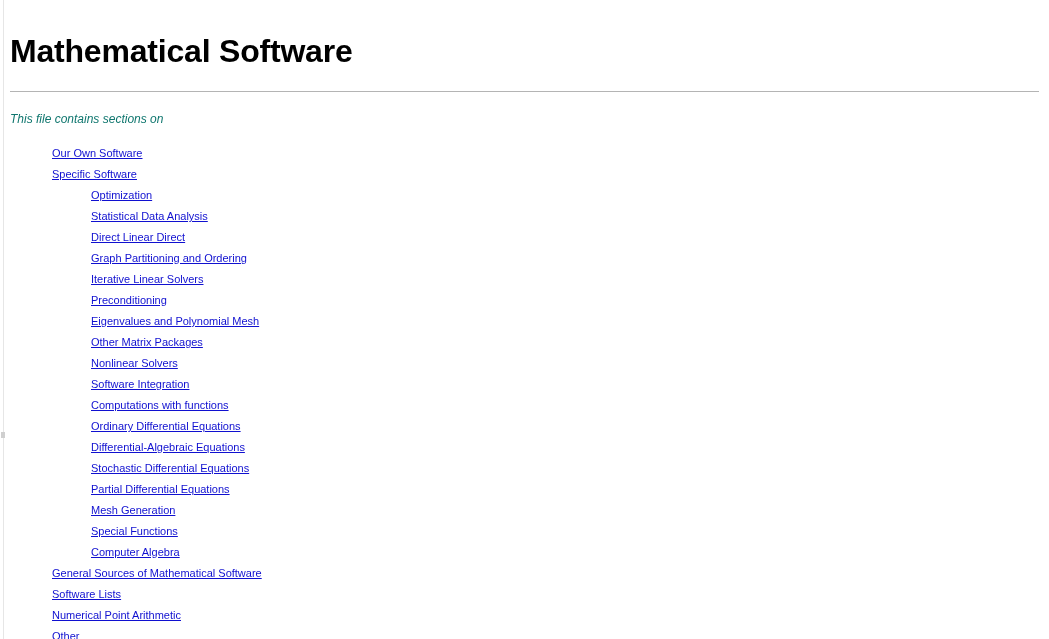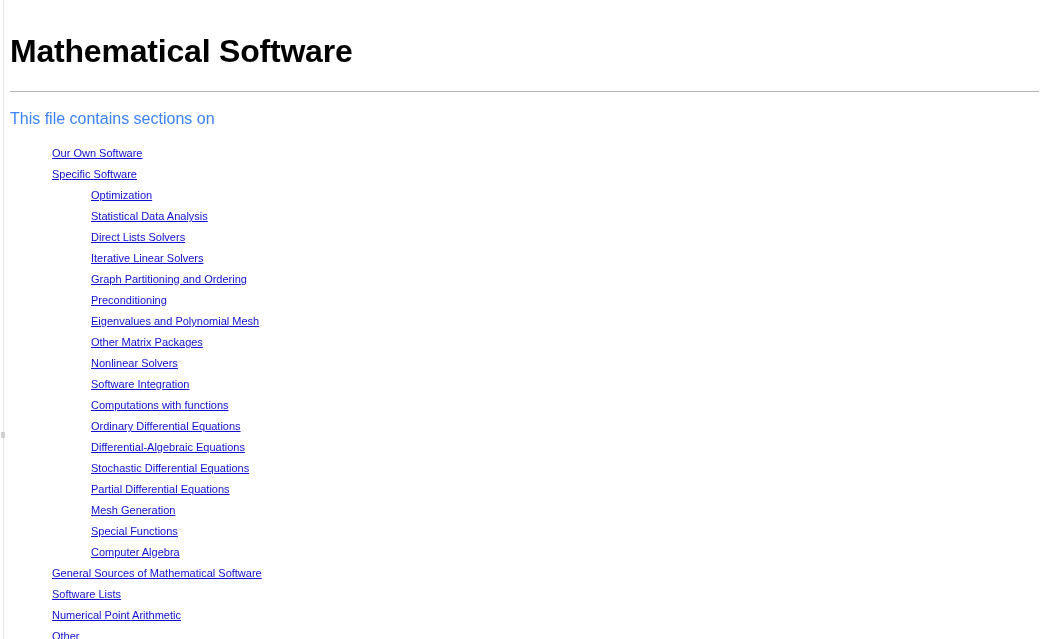--- a/index.html
+++ b/index.html
@@ -56,24 +56,25 @@
   #title-rule {
     border: 0;
     border-top: 1px solid #b4b4b4;
     margin: 21px 0 0 0;
     padding: 0;
     height: 0;
     width: 1029px;
   }
 
   #intro-text {
-    font-size: 16px;
+    font-size: 12px;
     line-height: 20px;
     margin: 17px 0 0 0;
-    color: #3b82f6;
+    color: #0f766e;
+    font-style: italic;
   }
 
   #toc {
     list-style: none;
     margin: 14px 0 0 0;
     padding: 0;
   }
 
   .toc-item {
     font-size: 11px;
@@ -102,23 +103,23 @@
 
   <hr id="title-rule">
 
   <p id="intro-text">This file contains sections on</p>
 
   <ul id="toc">
       <li class="toc-item level-1"><a class="toc-link">Our Own Software</a></li>
       <li class="toc-item level-1"><a class="toc-link">Specific Software</a></li>
       <li class="toc-item level-2"><a class="toc-link">Optimization</a></li>
       <li class="toc-item level-2"><a class="toc-link">Statistical Data Analysis</a></li>
-      <li class="toc-item level-2"><a class="toc-link">Direct Lists Solvers</a></li>
+      <li class="toc-item level-2"><a class="toc-link">Direct Linear Direct</a></li>
+      <li class="toc-item level-2"><a class="toc-link">Graph Partitioning and Ordering</a></li>
       <li class="toc-item level-2"><a class="toc-link">Iterative Linear Solvers</a></li>
-      <li class="toc-item level-2"><a class="toc-link">Graph Partitioning and Ordering</a></li>
       <li class="toc-item level-2"><a class="toc-link">Preconditioning</a></li>
       <li class="toc-item level-2"><a class="toc-link">Eigenvalues and Polynomial Mesh</a></li>
       <li class="toc-item level-2"><a class="toc-link">Other Matrix Packages</a></li>
       <li class="toc-item level-2"><a class="toc-link">Nonlinear Solvers</a></li>
       <li class="toc-item level-2"><a class="toc-link">Software Integration</a></li>
       <li class="toc-item level-2"><a class="toc-link">Computations with functions</a></li>
       <li class="toc-item level-2"><a class="toc-link">Ordinary Differential Equations</a></li>
       <li class="toc-item level-2"><a class="toc-link">Differential-Algebraic Equations</a></li>
       <li class="toc-item level-2"><a class="toc-link">Stochastic Differential Equations</a></li>
       <li class="toc-item level-2"><a class="toc-link">Partial Differential Equations</a></li>

